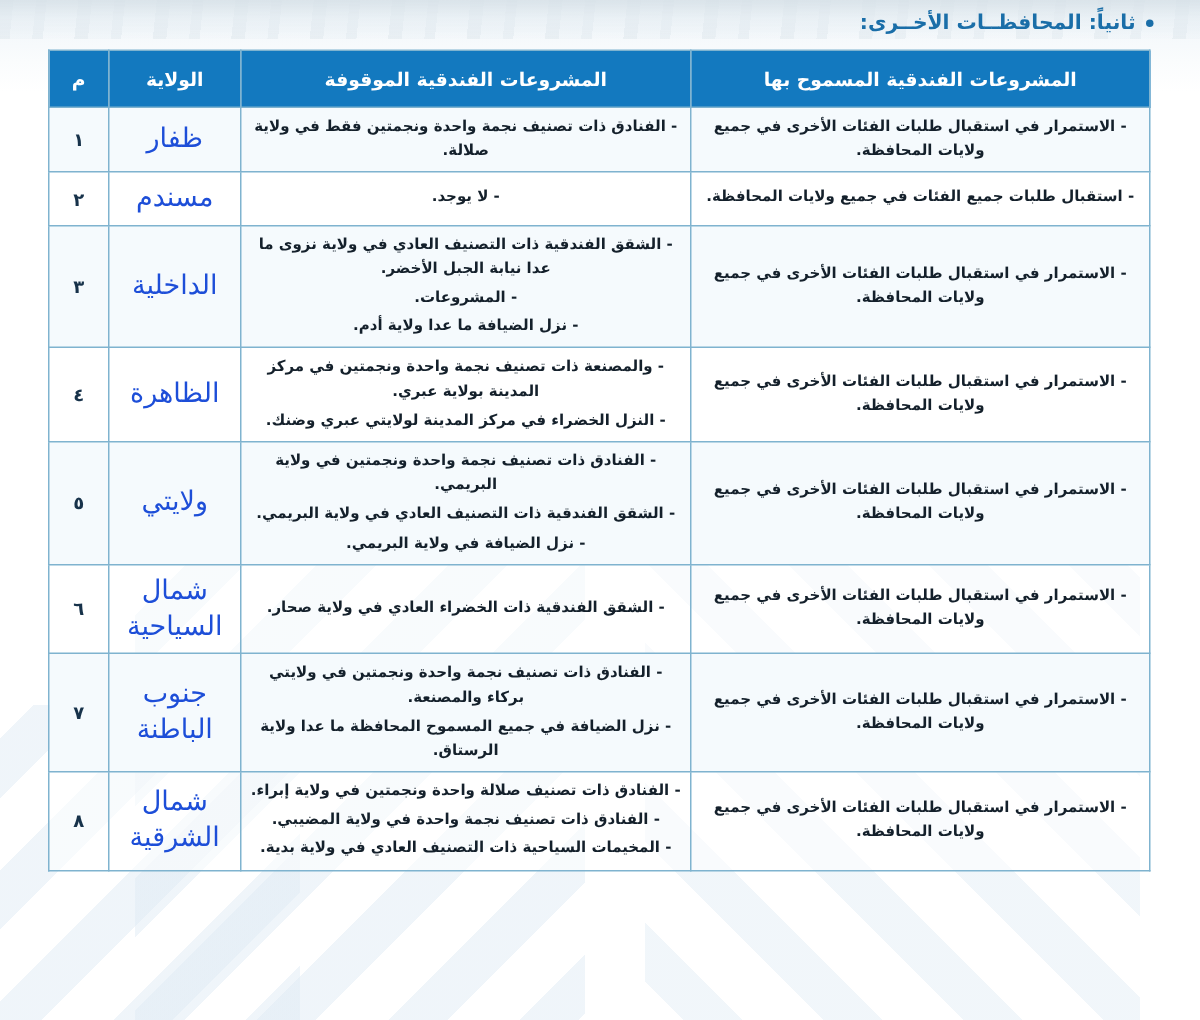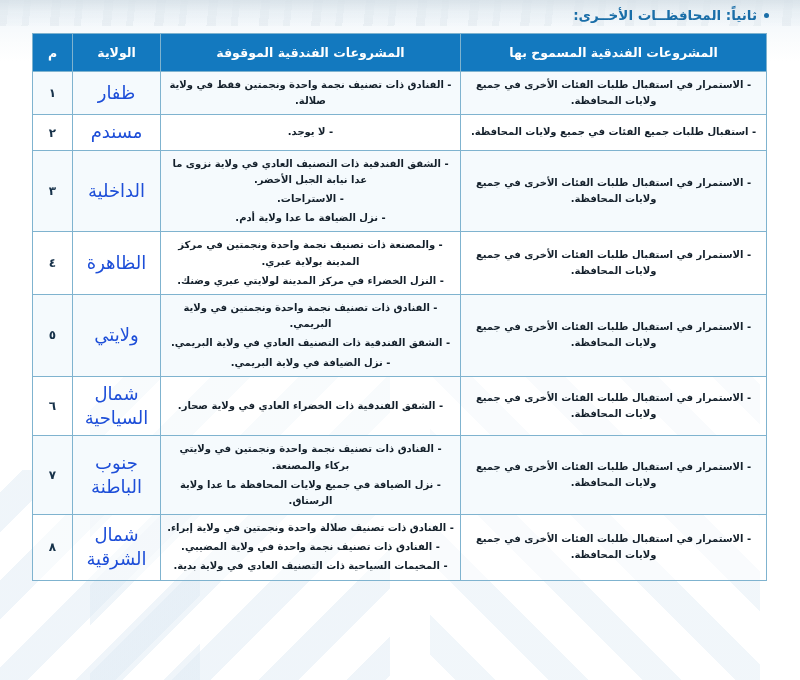--- a/index.html
+++ b/index.html
@@ -201,21 +201,21 @@
           </td>
           <td class="gov">مسندم</td>
           <td class="num">٢</td>
         </tr>
         <tr>
           <td class="body">
             <span class="ln">- الاستمرار في استقبال طلبات الفئات الأخرى في جميع ولايات المحافظة.</span>
           </td>
           <td class="body">
             <span class="ln">- الشقق الفندقية ذات التصنيف العادي في ولاية نزوى ما عدا نيابة الجبل الأخضر.</span>
-            <span class="ln">- الاستراحات.</span>
+            <span class="ln">- المشروعات.</span>
             <span class="ln">- نزل الضيافة ما عدا ولاية أدم.</span>
           </td>
           <td class="gov">الداخلية</td>
           <td class="num">٣</td>
         </tr>
         <tr class="alt">
           <td class="body">
             <span class="ln">- الاستمرار في استقبال طلبات الفئات الأخرى في جميع ولايات المحافظة.</span>
           </td>
           <td class="body">
@@ -246,21 +246,21 @@
           </td>
           <td class="gov">شمال السياحية</td>
           <td class="num">٦</td>
         </tr>
         <tr>
           <td class="body">
             <span class="ln">- الاستمرار في استقبال طلبات الفئات الأخرى في جميع ولايات المحافظة.</span>
           </td>
           <td class="body">
             <span class="ln">- الفنادق ذات تصنيف نجمة واحدة ونجمتين في ولايتي بركاء والمصنعة.</span>
-            <span class="ln">- نزل الضيافة في جميع ولايات المحافظة ما عدا ولاية الرستاق.</span>
+            <span class="ln">- نزل الضيافة في جميع المسموح المحافظة ما عدا ولاية الرستاق.</span>
           </td>
           <td class="gov">جنوب الباطنة</td>
           <td class="num">٧</td>
         </tr>
         <tr class="alt">
           <td class="body">
             <span class="ln">- الاستمرار في استقبال طلبات الفئات الأخرى في جميع ولايات المحافظة.</span>
           </td>
           <td class="body">
             <span class="ln">- الفنادق ذات تصنيف صلالة واحدة ونجمتين في ولاية إبراء.</span>

